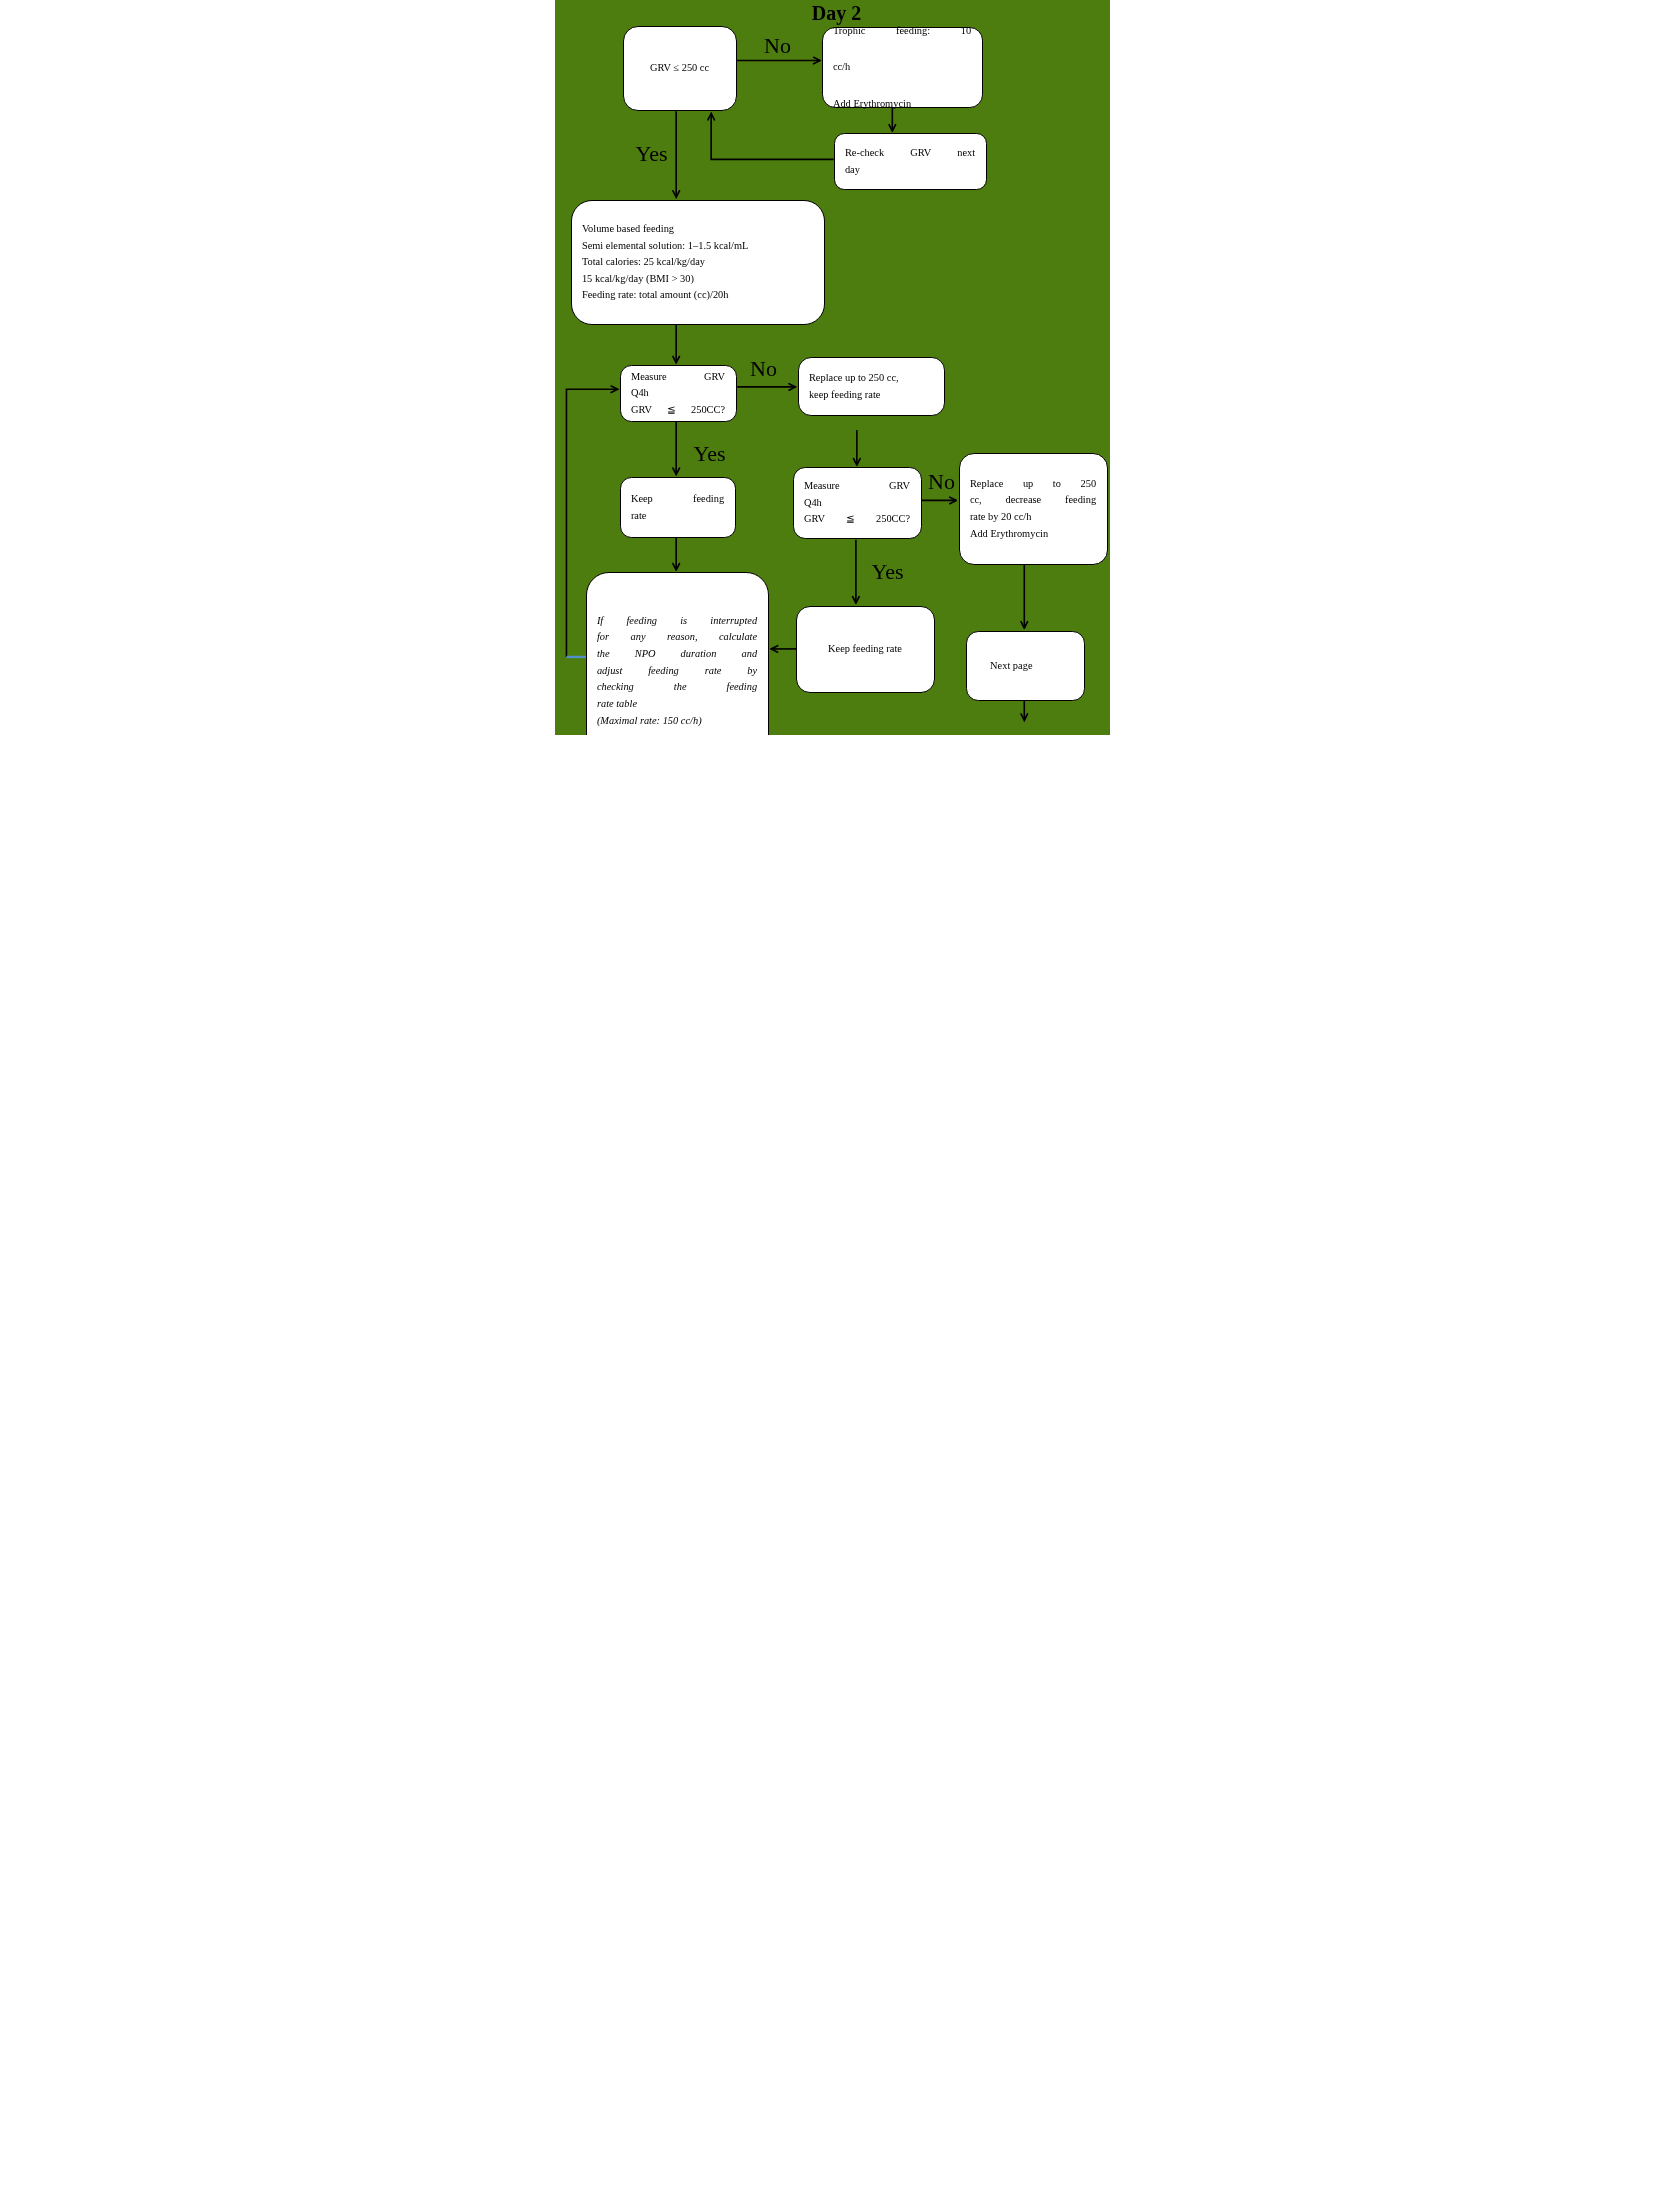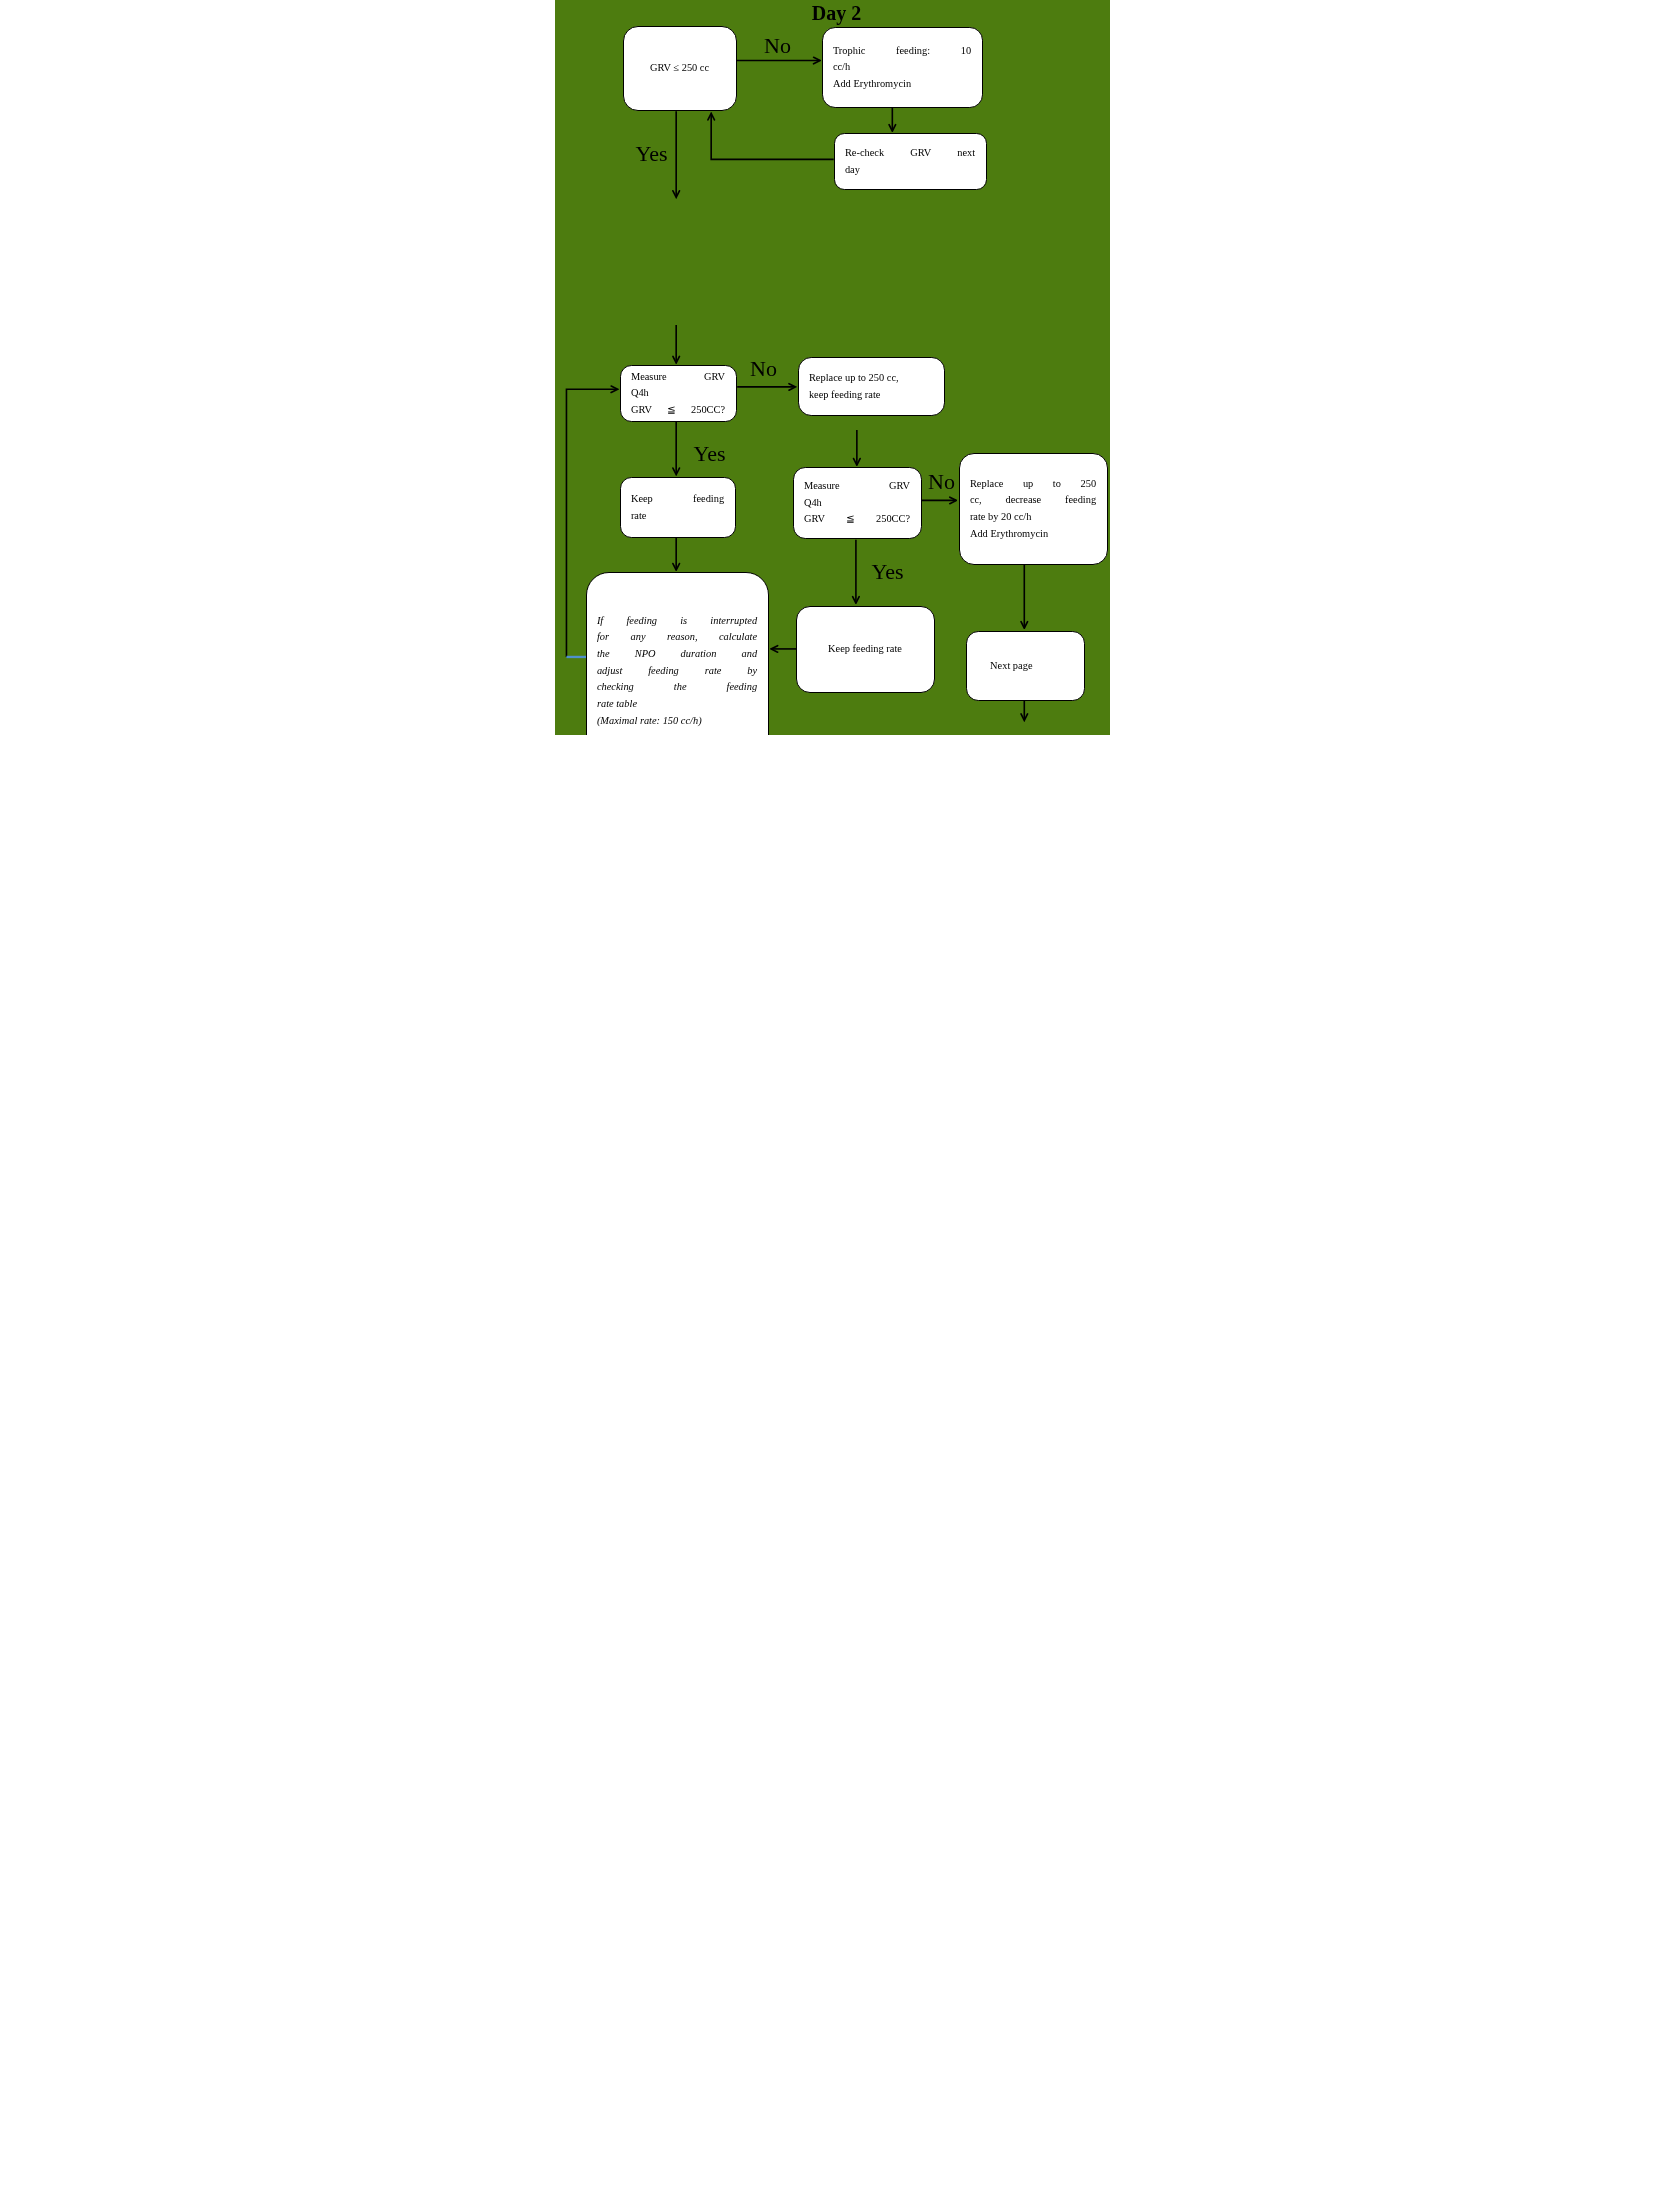--- a/index.html
+++ b/index.html
@@ -34,21 +34,21 @@
   .ln.left{text-align:left;}
   .ln.center{text-align:center;}
   .edge-label{
     position:absolute;
     transform:translate(-50%,-50%);
     font-size:22px;
     white-space:nowrap;
   }
   
   .n-grv      {left:68px;top:26px;  width:114px;height:85px;border-radius:15px;}
-  .n-trophic  {left:267px;top:27px;  width:161px;height:81px;border-radius:13.2px;}
+  .n-trophic  {left:267px;top:27px;  width:161px;height:81px;border-radius:13.2px;gap:20px;}
   .n-recheck  {left:279px;top:133px; width:153px;height:57px;border-radius:10.4px;}
   .n-volume   {left:16px; top:200px; width:254px;height:125px;border-radius:21px;}
   .n-measure1 {left:65px;top:365px; width:117px;height:57px;border-radius:11.4px;}
   .n-replace1 {left:243px;top:357px; width:147px;height:59px;border-radius:13.2px;}
   .n-measure2 {left:238px;top:467px; width:129px;height:72px;border-radius:12.3px;}
   .n-replace2 {left:404px;top:453px; width:149px;height:112px;border-radius:15px;}
   .n-keep1    {left:65px;top:477px;width:116px;height:61px;border-radius:11.4px;}
   .n-interrupt{left:31px; top:572px;width:183px;height:198px;border-radius:23px;font-style:italic;}
   .n-keep2    {left:241px;top:606px;width:139px;height:87px;border-radius:14px;}
   .n-next     {left:411px;top:631px;width:119px;height:70px;border-radius:12.3px;}
@@ -95,20 +95,27 @@
     <div class="ln stretch">Trophic feeding: 10</div>
     <div class="ln left">cc/h</div>
     <div class="ln left">Add Erythromycin</div>
   </div>
 
   <div class="node n-recheck">
     <div class="ln stretch">Re-check GRV next</div>
     <div class="ln left">day</div>
   </div>
 
+  <div class="node n-volume">
+    <div class="ln left">Volume based feeding</div>
+    <div class="ln left">Semi elemental solution: 1–1.5 kcal/mL</div>
+    <div class="ln left">Total calories: 25 kcal/kg/day</div>
+    <div class="ln left">15 kcal/kg/day (BMI &gt; 30)</div>
+    <div class="ln left">Feeding rate: total amount (cc)/20h</div>
+  </div>
 
   <div class="node n-measure1">
     <div class="ln stretch">Measure GRV</div>
     <div class="ln left">Q4h</div>
     <div class="ln stretch">GRV ≦ 250CC?</div>
   </div>
 
   <div class="node n-replace1">
     <div class="ln left">Replace up to 250 cc,</div>
     <div class="ln left">keep feeding rate</div>

